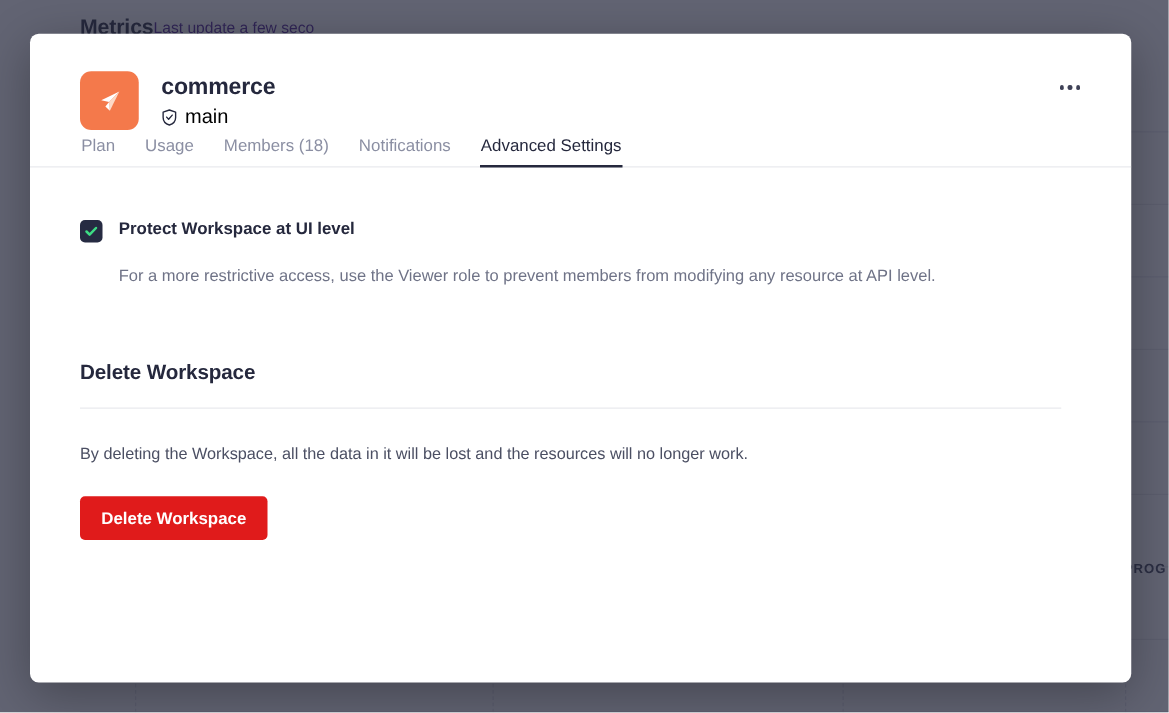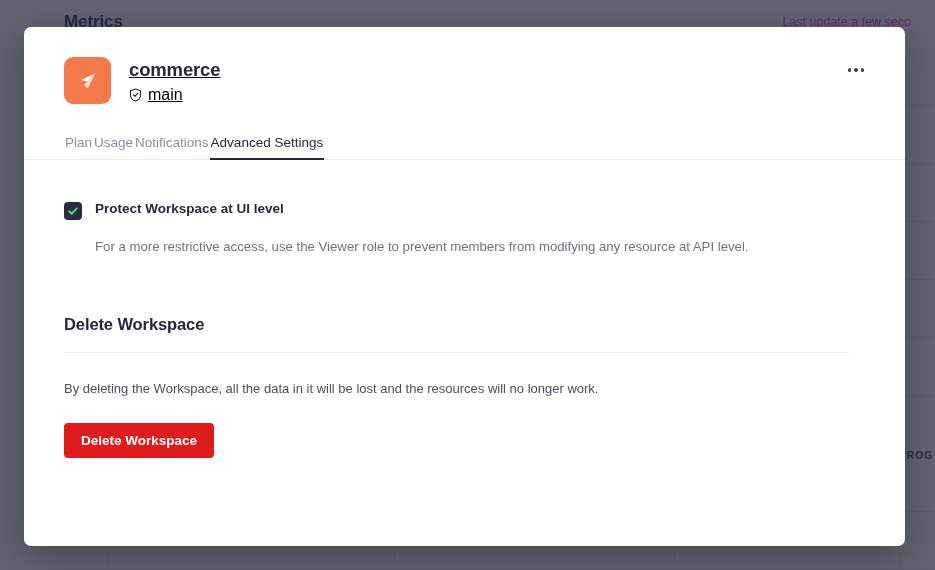--- a/index.html
+++ b/index.html
@@ -25,33 +25,32 @@
   }
 
   #bg-header {
     position: absolute;
     top: 8px;
     left: 64px;
     right: 24px;
     height: 28px;
     display: flex;
     align-items: center;
-    justify-content: space-between;
   }
 
   #bg-title {
     font-size: 17px;
     font-weight: 700;
     color: #25283d;
     letter-spacing: -0.1px;
   }
 
   #bg-updated {
     font-size: 12.5px;
-    color: #ec4899;
+    color: #4c1d95;
     white-space: nowrap;
   }
 
   #bg-table {
     position: absolute;
     top: 48px;
     left: 64px;
     right: 0px;
     bottom: 0;
   }
@@ -95,22 +94,21 @@
     border-radius: 7px;
     box-shadow: 0 10px 40px rgba(0,0,0,0.30);
     overflow: hidden;
   }
 
   
   #modal-header {
     position: relative;
     padding: 28px 60px 0 40px;
     display: flex;
-    align-items: flex-end;
-    text-decoration: underline;
+    align-items: center;
   }
 
   #ws-avatar {
     width: 47px;
     height: 47px;
     border-radius: 9px;
     background: #f4794b;
     flex: 0 0 auto;
     display: flex;
     align-items: center;
@@ -156,24 +154,25 @@
   #kebab-button span {
     width: 3.5px;
     height: 3.5px;
     border-radius: 50%;
     background: #3f4257;
     display: block;
   }
 
   
   #tabs {
-    margin-top: 31px;
+    margin-top: 5px;
     padding: 0 40px;
     display: flex;
     align-items: flex-end;
+    gap: 22px;
     position: relative;
   }
   #tabs::after {
     content: "";
     position: absolute;
     left: 0;
     right: 0;
     bottom: 0;
     height: 1px;
     background: #e9eaee;
@@ -340,20 +339,21 @@
     <button id="kebab-button" title="More options">
       <span></span>
       <span></span>
       <span></span>
     </button>
   </div>
 
   <nav id="tabs">
     <button class="tab">Plan</button>
     <button class="tab">Usage</button>
+    <button class="tab">Members (18)</button>
     <button class="tab">Notifications</button>
     <button class="tab active">Advanced Settings</button>
   </nav>
 
   <div id="modal-body">
 
     <div id="protect-row">
       <div id="protect-checkbox" role="checkbox" aria-checked="true">
         <svg width="12" height="12" viewBox="0 0 12 12">
           <path d="M2.2 6.2 L4.7 8.7 L9.8 3.4" fill="none" stroke="#3ddc84" stroke-width="2" stroke-linecap="round" stroke-linejoin="round"></path>

